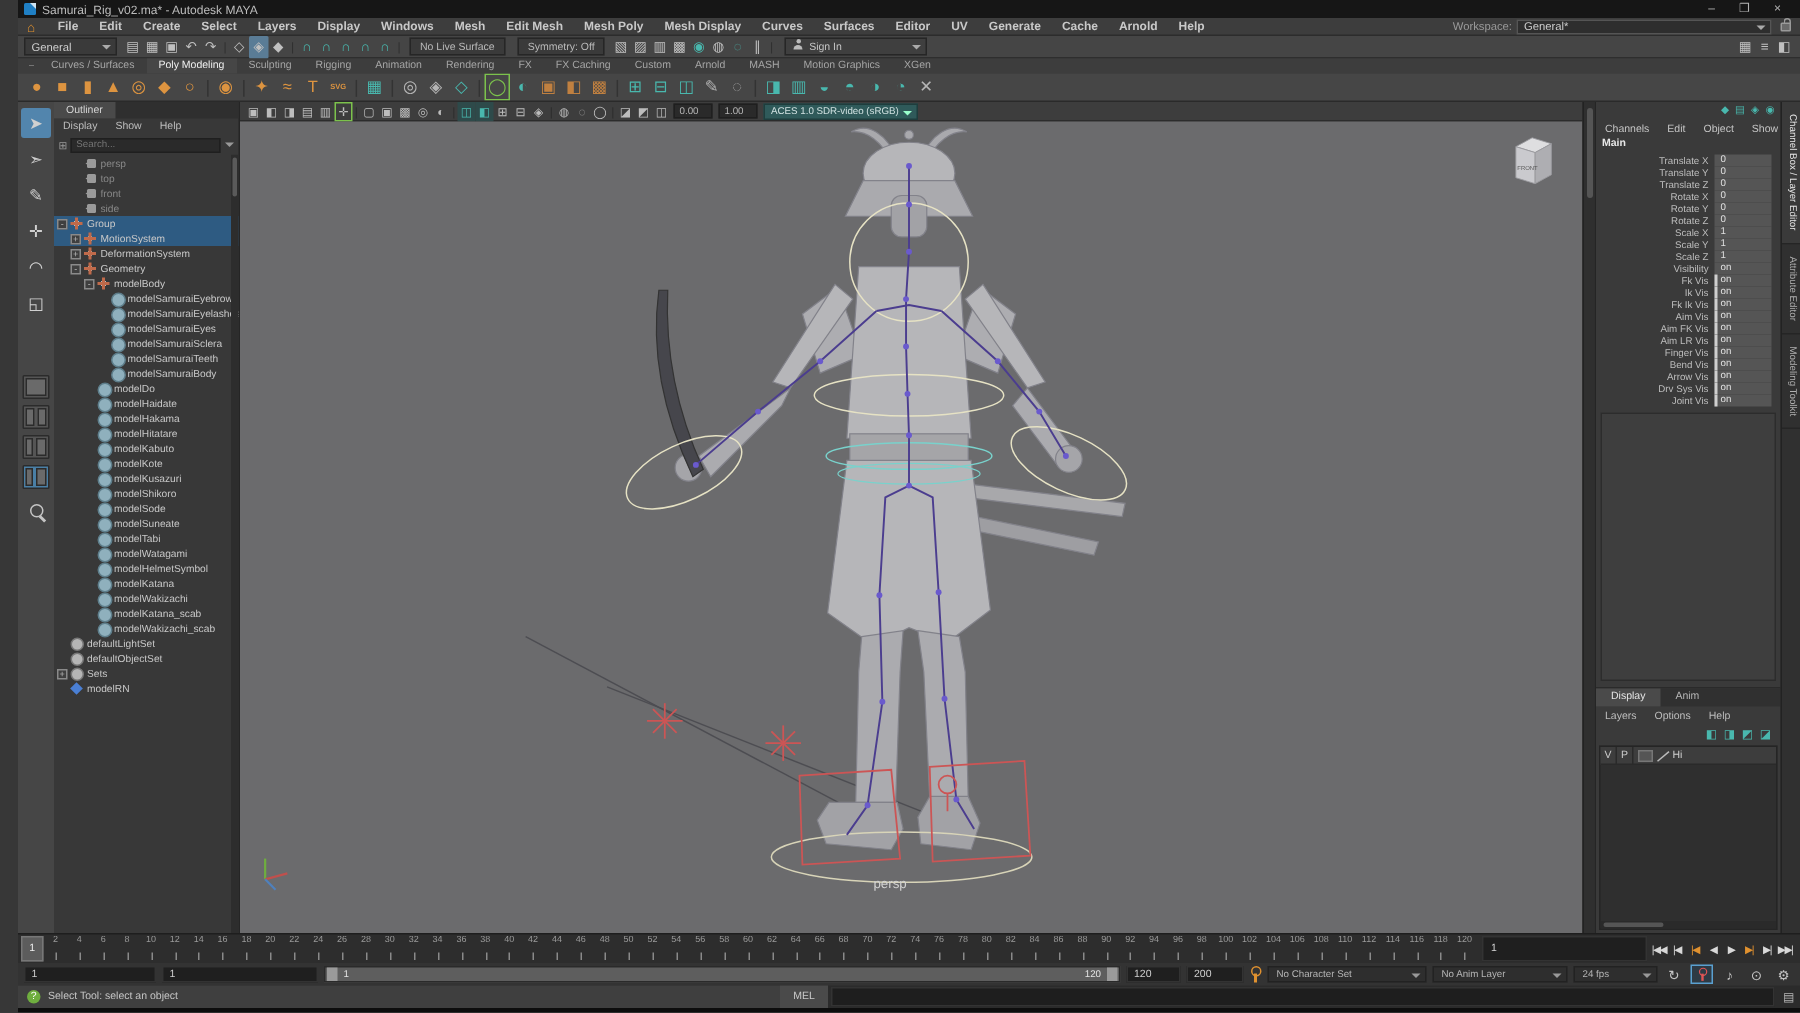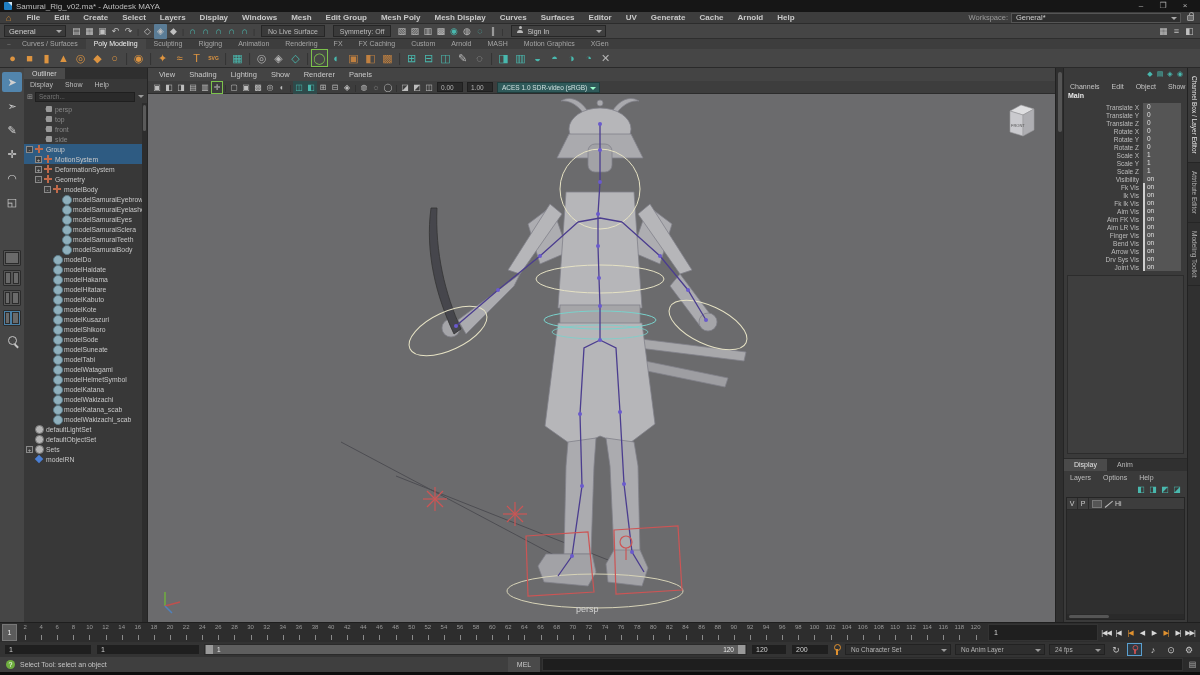--- a/index.html
+++ b/index.html
@@ -1,17 +1,17 @@
 <!DOCTYPE html>
 <html><head>
 <meta charset="utf-8">
 <style>
   * { margin:0; padding:0; box-sizing:border-box; font-family:"Liberation Sans", sans-serif; }
   html,body { width:1200px; height:675px; overflow:hidden; background:#111; }
-  .window { width:1200px; height:675px; display:flex; flex-direction:column; background:#373737; }
+  .window { width:1200px; height:675px; display:flex; flex-direction:column; background:#373737;padding-left:12px; }
 
   
   .titlebar { height:12px; background:#161616; display:flex; align-items:center; padding:0 4px; flex:none; }
   .maya-file-icon { width:8px; height:8px; background:#1f7fc4; border-radius:1px; margin-right:4px; position:relative; }
   .maya-file-icon::after { content:""; position:absolute; right:0; top:0; border:2px solid #cfe4f2; border-left-color:transparent; border-bottom-color:transparent; }
   .title-text { font-size:8px; color:#bdbdbd; }
   .titlebar .spacer { flex:1; }
   .win-btn { width:22px; text-align:center; font-size:8px; color:#b5b5b5; line-height:12px; }
 
   
@@ -209,21 +209,21 @@
     <span class="home-icon">⌂</span>
     <span style="display:flex;font-weight:bold;">
       <span class="menu-item">File</span>
         <span class="menu-item">Edit</span>
         <span class="menu-item">Create</span>
         <span class="menu-item">Select</span>
         <span class="menu-item">Layers</span>
         <span class="menu-item">Display</span>
         <span class="menu-item">Windows</span>
         <span class="menu-item">Mesh</span>
-        <span class="menu-item">Edit Group</span>
+        <span class="menu-item">Edit Mesh</span>
         <span class="menu-item">Mesh Poly</span>
         <span class="menu-item">Mesh Display</span>
         <span class="menu-item">Curves</span>
         <span class="menu-item">Surfaces</span>
         <span class="menu-item">Editor</span>
         <span class="menu-item">UV</span>
         <span class="menu-item">Generate</span>
         <span class="menu-item">Cache</span>
         <span class="menu-item">Arnold</span>
         <span class="menu-item">Help</span>
@@ -610,28 +610,20 @@
             <span class="expander"></span>
             <span class="oi oi-ref"></span>
             <span class="ol-label">modelRN</span>
           </div>
 
         <div class="ol-scroll"></div>
       </div>
     </div>
 
     <div class="viewport">
-      <div class="vp-menus">
-        <span class="vp-menu">View</span>
-          <span class="vp-menu">Shading</span>
-          <span class="vp-menu">Lighting</span>
-          <span class="vp-menu">Show</span>
-          <span class="vp-menu">Renderer</span>
-          <span class="vp-menu">Panels</span>
-      </div>
       <div class="vp-toolbar">
         <span style="display:flex;">
           <span class="vpicon">▣</span>
             <span class="vpicon">◧</span>
             <span class="vpicon">◨</span>
             <span class="vpicon">▤</span>
             <span class="vpicon">▥</span>
             <span class="vpicon green-box">✛</span>
             <span class="vpicon sep">|</span>
             <span class="vpicon">▢</span>

